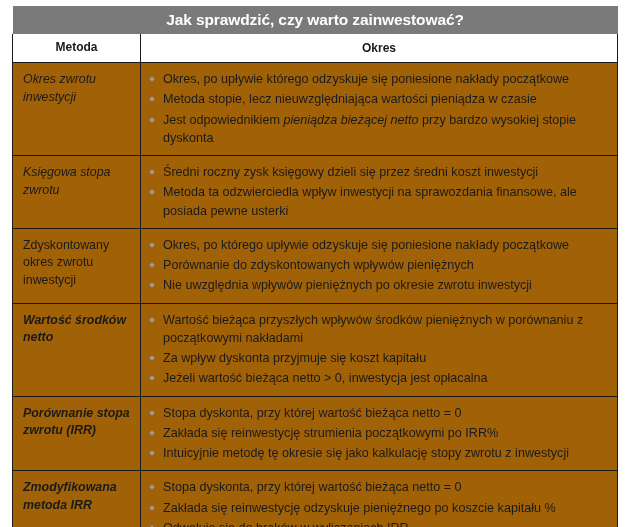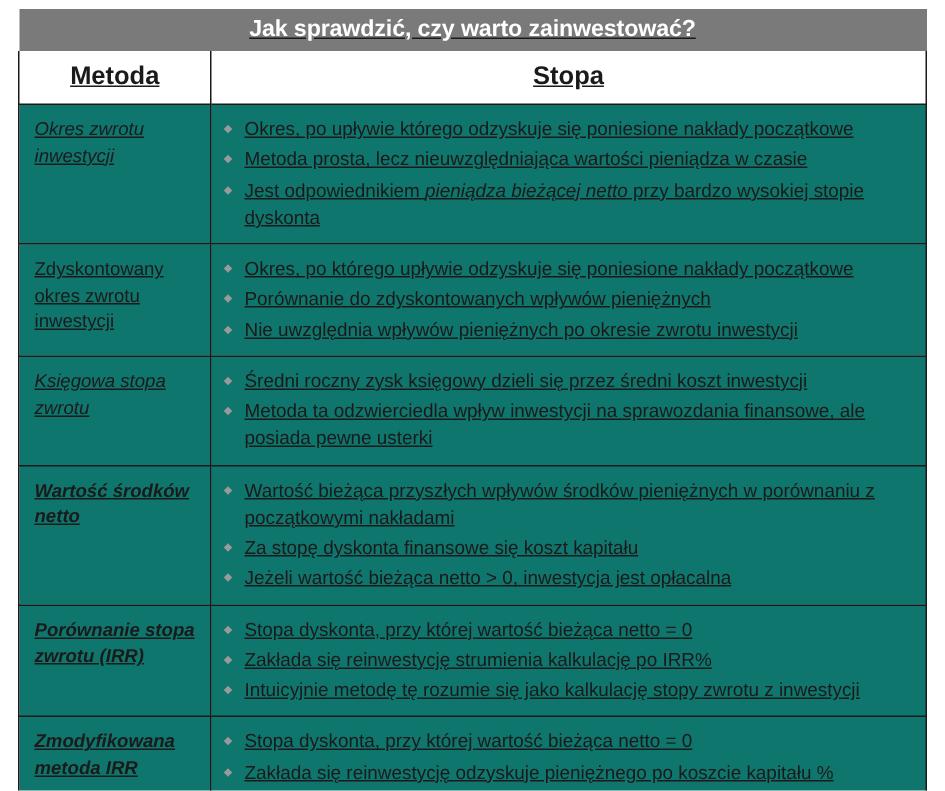--- a/index.html
+++ b/index.html
@@ -14,21 +14,20 @@
     color: #1a1a1a;
     overflow: hidden;
   }
 
   .sheet {
     position: relative;
     width: 630px;
     height: 419px;
     box-sizing: border-box;
     padding: 6px 12px 0 12px;
-    text-decoration: underline;
   }
 
   table.matrix {
     width: 606px;
     border-collapse: collapse;
     table-layout: fixed;
   }
 
   
   tr.title-row td {
@@ -40,37 +39,37 @@
     letter-spacing: -0.1px;
     padding: 5px 4px 6px 4px;
     border: none;
     line-height: 1.1;
   }
 
   
   tr.head-row td {
     text-align: center;
     font-weight: bold;
-    font-size: 17px;
+    font-size: 12px;
     padding: 5px 4px 6px 4px;
     border-left: 1.6px solid #1a1a1a;
     border-right: 1.6px solid #1a1a1a;
     border-bottom: 1.6px solid #1a1a1a;
     background: #ffffff;
   }
   tr.head-row td.c-method { border-right: 1.6px solid #1a1a1a; }
   tr.head-row td.c-desc   { border-left: none; }
 
   
   tbody tr td {
     border-left: 1.6px solid #1a1a1a;
     border-right: 1.6px solid #1a1a1a;
     border-bottom: 1.3px solid #1a1a1a;
     vertical-align: top;
-    background: #0f766e;
+    background: #a16207;
   }
   tbody tr:last-child td {
     border-bottom: 2.4px solid #1a1a1a;
   }
 
   td.c-method {
     width: 128px;
     padding: 8px 8px 9px 10px;
     font-size: 12.4px;
     line-height: 1.42;
@@ -122,70 +121,70 @@
     <colgroup>
       <col style="width:128px">
       <col>
     </colgroup>
     <thead>
       <tr class="title-row">
         <td colspan="2">Jak sprawdzić, czy warto zainwestować?</td>
       </tr>
       <tr class="head-row">
         <td class="c-method">Metoda</td>
-        <td class="c-desc">Stopa</td>
+        <td class="c-desc">Okres</td>
       </tr>
     </thead>
     <tbody id="tbody">
         <tr>
           <td class="c-method m-italic">Okres zwrotu inwestycji</td>
           <td class="c-desc">
             <ul class="bullets">
               <li><span class="bullet-glyph"></span><span>Okres, po upływie którego odzyskuje się poniesione nakłady początkowe</span></li>
-              <li><span class="bullet-glyph"></span><span>Metoda prosta, lecz nieuwzględniająca wartości pieniądza w czasie</span></li>
+              <li><span class="bullet-glyph"></span><span>Metoda stopie, lecz nieuwzględniająca wartości pieniądza w czasie</span></li>
               <li><span class="bullet-glyph"></span><span>Jest odpowiednikiem <span class="it">pieniądza bieżącej netto</span> przy bardzo wysokiej stopie dyskonta</span></li>
+            </ul>
+          </td>
+        </tr>
+        <tr>
+          <td class="c-method m-italic">Księgowa stopa zwrotu</td>
+          <td class="c-desc">
+            <ul class="bullets">
+              <li><span class="bullet-glyph"></span><span>Średni roczny zysk księgowy dzieli się przez średni koszt inwestycji</span></li>
+              <li><span class="bullet-glyph"></span><span>Metoda ta odzwierciedla wpływ inwestycji na sprawozdania finansowe, ale posiada pewne usterki</span></li>
             </ul>
           </td>
         </tr>
         <tr>
           <td class="c-method m-plain">Zdyskontowany okres zwrotu inwestycji</td>
           <td class="c-desc">
             <ul class="bullets">
               <li><span class="bullet-glyph"></span><span>Okres, po którego upływie odzyskuje się poniesione nakłady początkowe</span></li>
               <li><span class="bullet-glyph"></span><span>Porównanie do zdyskontowanych wpływów pieniężnych</span></li>
               <li><span class="bullet-glyph"></span><span>Nie uwzględnia wpływów pieniężnych po okresie zwrotu inwestycji</span></li>
             </ul>
           </td>
         </tr>
         <tr>
-          <td class="c-method m-italic">Księgowa stopa zwrotu</td>
-          <td class="c-desc">
-            <ul class="bullets">
-              <li><span class="bullet-glyph"></span><span>Średni roczny zysk księgowy dzieli się przez średni koszt inwestycji</span></li>
-              <li><span class="bullet-glyph"></span><span>Metoda ta odzwierciedla wpływ inwestycji na sprawozdania finansowe, ale posiada pewne usterki</span></li>
-            </ul>
-          </td>
-        </tr>
-        <tr>
           <td class="c-method m-bolditalic">Wartość środków netto</td>
           <td class="c-desc">
             <ul class="bullets">
               <li><span class="bullet-glyph"></span><span>Wartość bieżąca przyszłych wpływów środków pieniężnych w porównaniu z początkowymi nakładami</span></li>
-              <li><span class="bullet-glyph"></span><span>Za stopę dyskonta finansowe się koszt kapitału</span></li>
+              <li><span class="bullet-glyph"></span><span>Za wpływ dyskonta przyjmuje się koszt kapitału</span></li>
               <li><span class="bullet-glyph"></span><span>Jeżeli wartość bieżąca netto &gt; 0, inwestycja jest opłacalna</span></li>
             </ul>
           </td>
         </tr>
         <tr>
           <td class="c-method m-bolditalic">Porównanie stopa zwrotu (IRR)</td>
           <td class="c-desc">
             <ul class="bullets">
               <li><span class="bullet-glyph"></span><span>Stopa dyskonta, przy której wartość bieżąca netto = 0</span></li>
-              <li><span class="bullet-glyph"></span><span>Zakłada się reinwestycję strumienia kalkulację po IRR%</span></li>
-              <li><span class="bullet-glyph"></span><span>Intuicyjnie metodę tę rozumie się jako kalkulację stopy zwrotu z inwestycji</span></li>
+              <li><span class="bullet-glyph"></span><span>Zakłada się reinwestycję strumienia początkowymi po IRR%</span></li>
+              <li><span class="bullet-glyph"></span><span>Intuicyjnie metodę tę okresie się jako kalkulację stopy zwrotu z inwestycji</span></li>
             </ul>
           </td>
         </tr>
         <tr>
           <td class="c-method m-bolditalic">Zmodyfikowana metoda IRR</td>
           <td class="c-desc">
             <ul class="bullets">
               <li><span class="bullet-glyph"></span><span>Stopa dyskonta, przy której wartość bieżąca netto = 0</span></li>
               <li><span class="bullet-glyph"></span><span>Zakłada się reinwestycję odzyskuje pieniężnego po koszcie kapitału %</span></li>
               <li><span class="bullet-glyph"></span><span>Odwołuje się do braków w wyliczeniach IRR</span></li>

